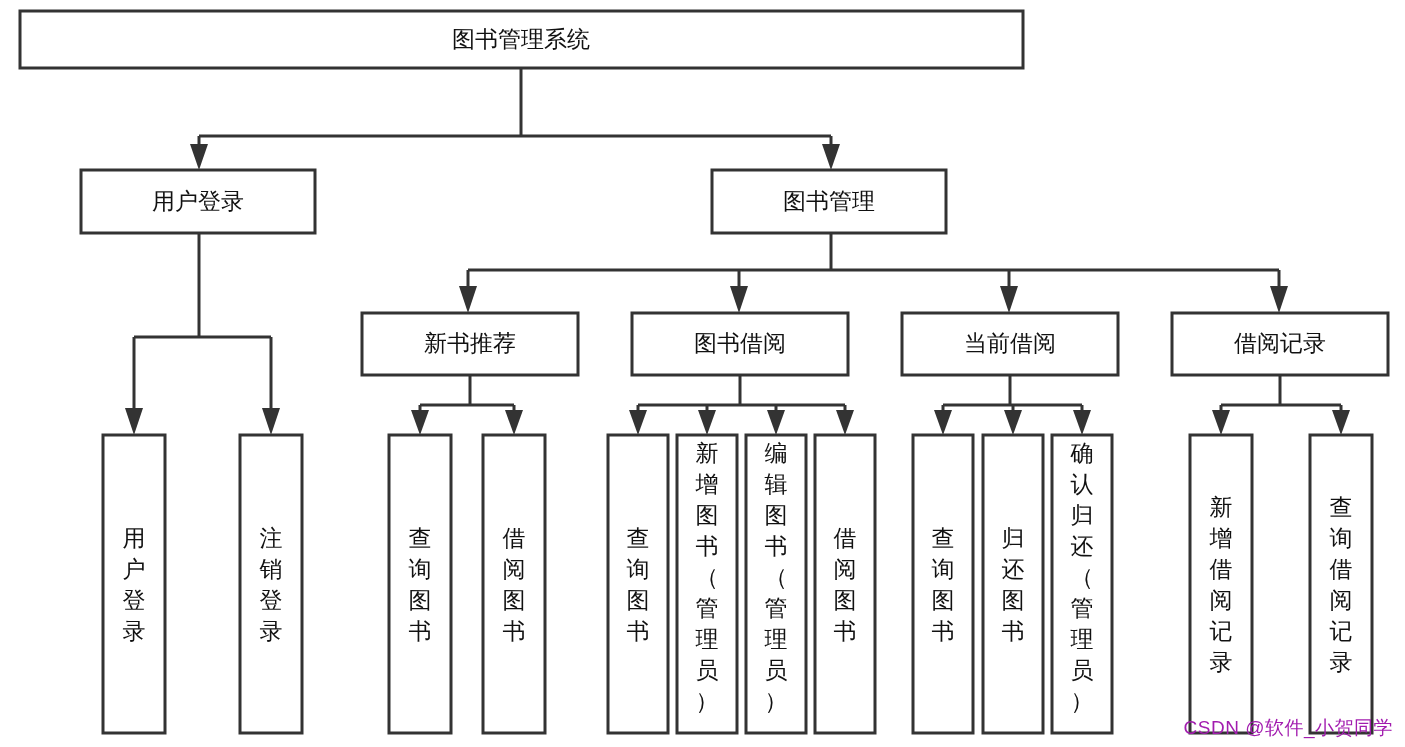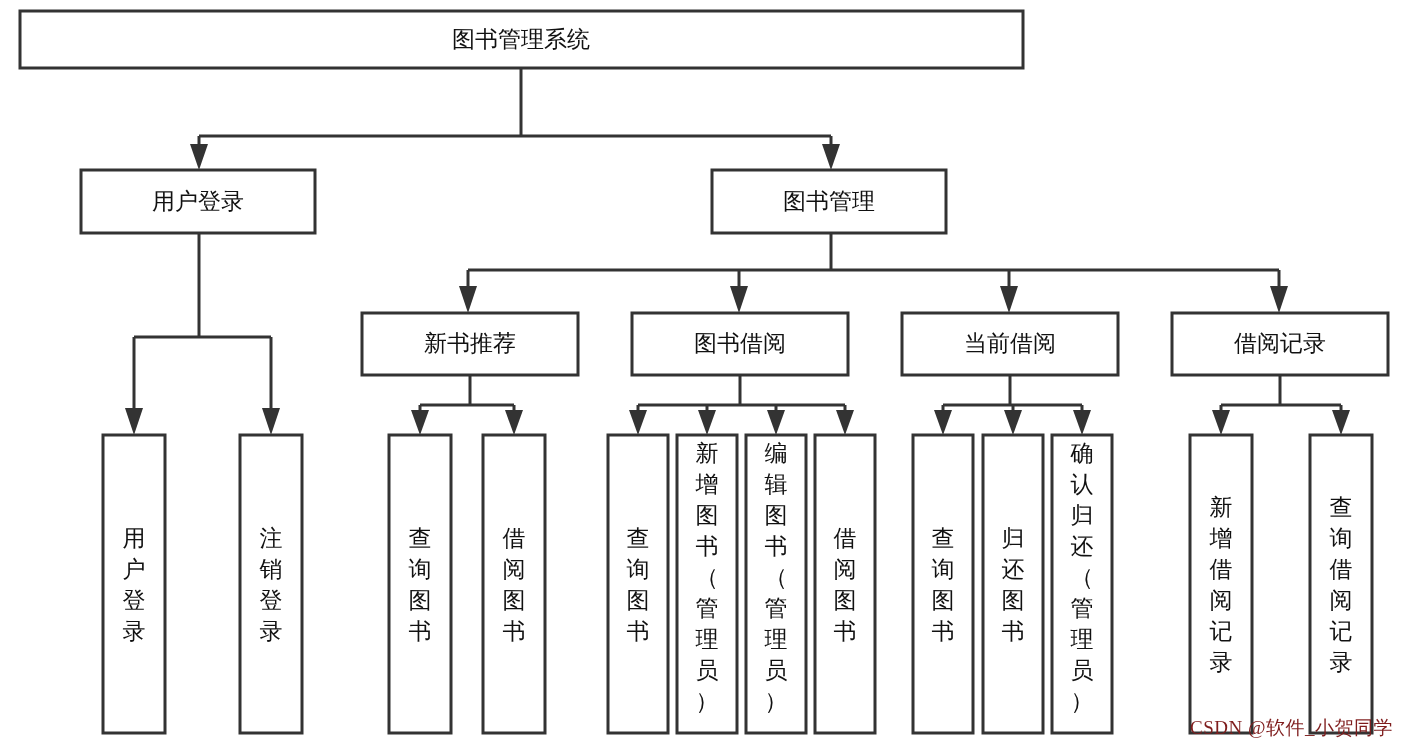--- a/index.html
+++ b/index.html
@@ -48,23 +48,23 @@
     fill: none;
   }
   .arrow-head {
     fill: #333333;
     stroke: none;
   }
   .watermark {
     position: absolute;
     right: 12px;
     bottom: 6px;
-    font-family: Liberation Serif, serif;
+    font-family: Liberation Sans, sans-serif;
     font-size: 19px;
-    color: #7f1d1d;
+    color: #a21caf;
     white-space: nowrap;
     letter-spacing: 0.5px;
     pointer-events: none;
   }
 </style>
 </head>
 <body>
 
 <div id="stage">
 

